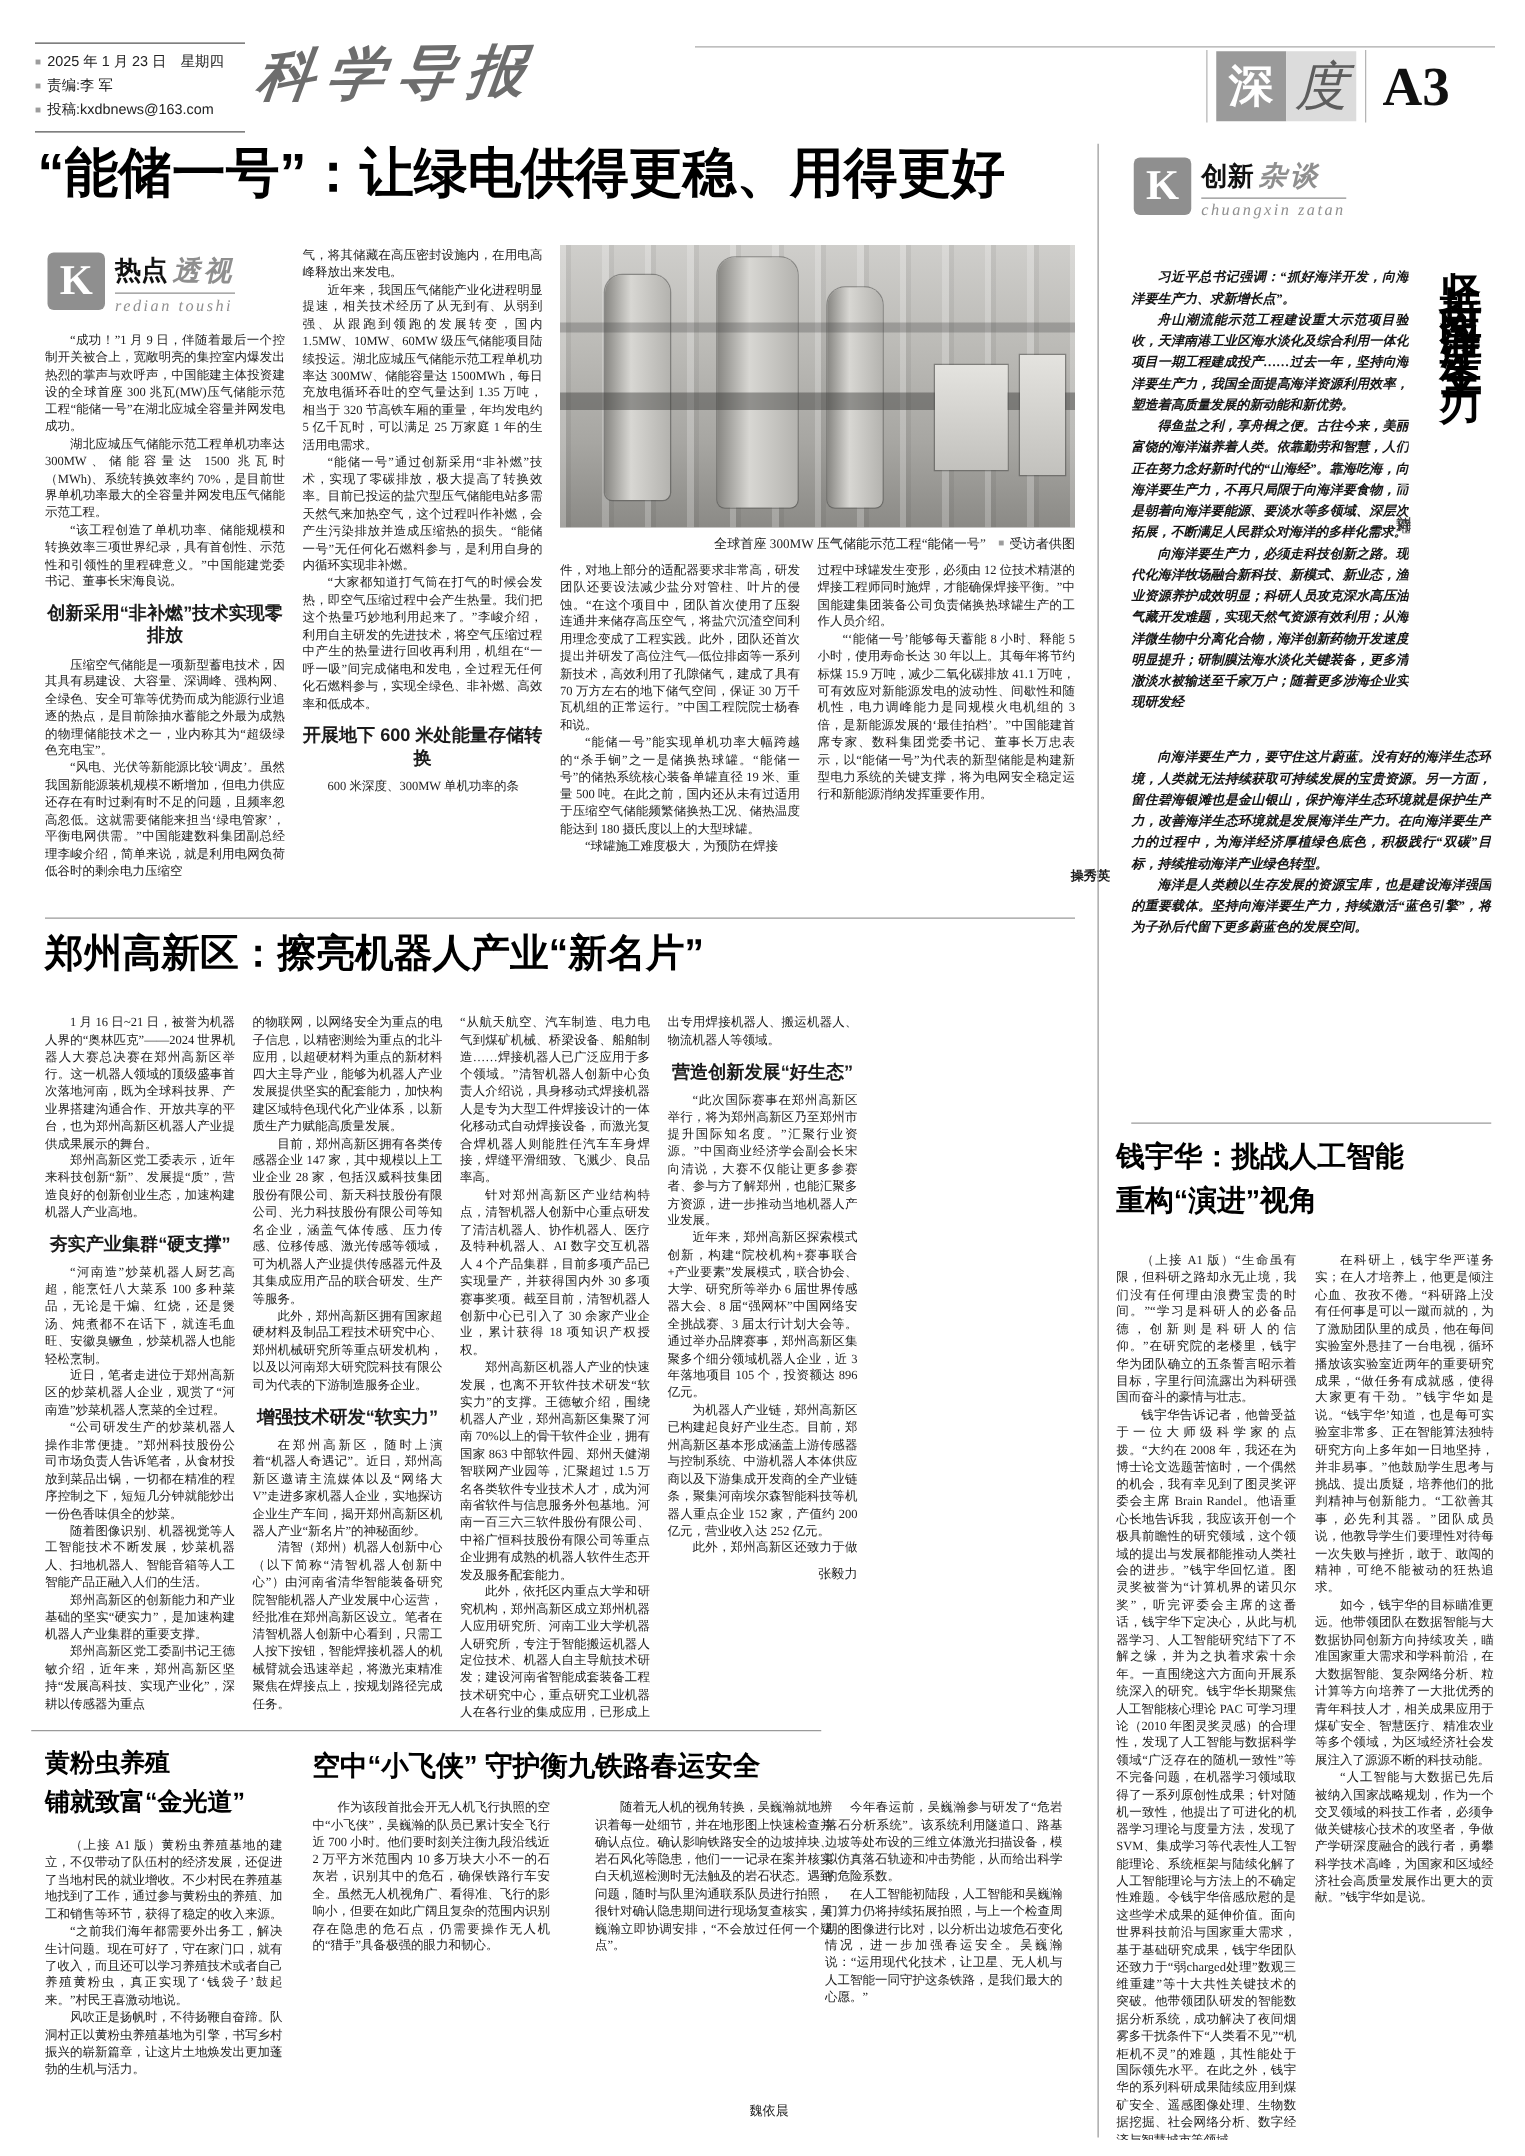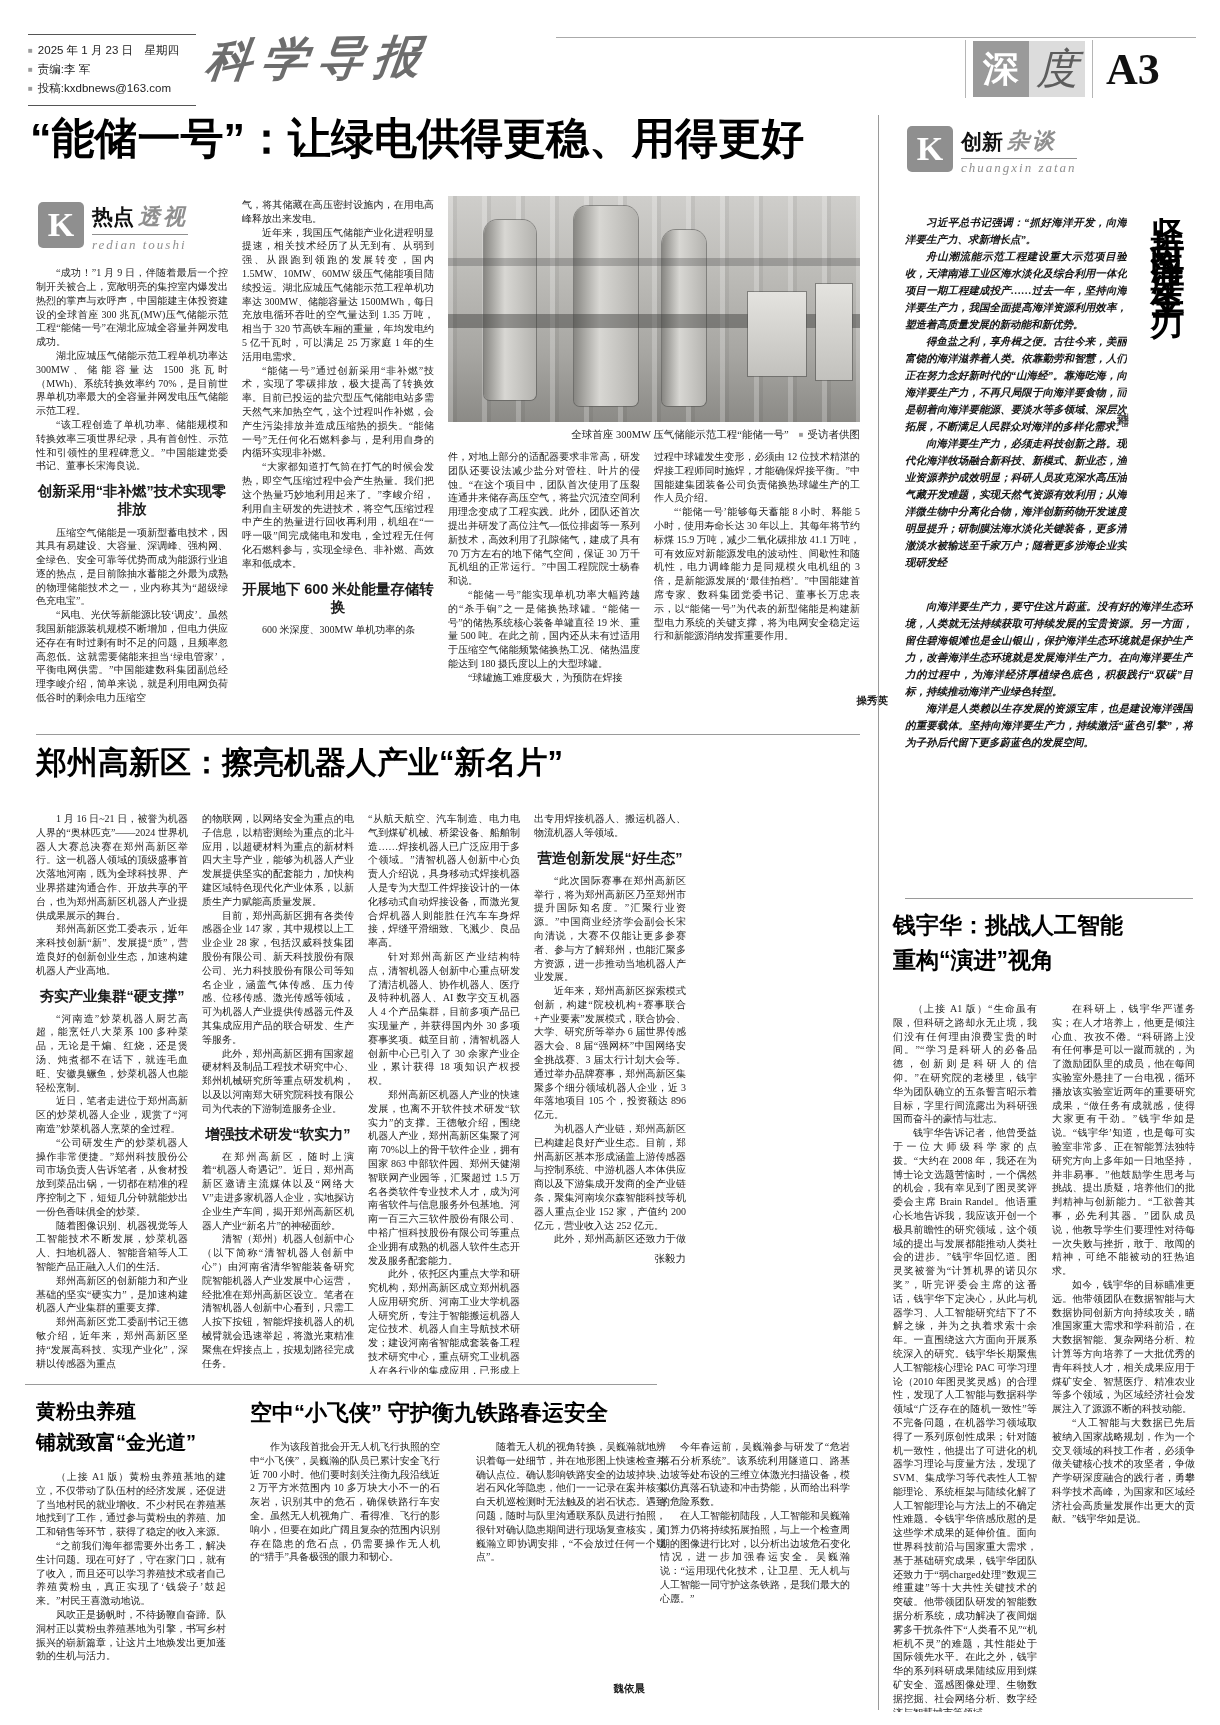--- a/index.html
+++ b/index.html
@@ -38,21 +38,21 @@
   .para.sub{font-family:"Liberation Sans",sans-serif;font-weight:900;font-size:14.5px;text-indent:0;
             text-align:center;margin:9px 0 7px 0;line-height:1.25;}
   .byline{position:absolute;font-size:10.5px;text-align:right;color:#1c1c1c;}
 
   
   .badge{display:flex;align-items:flex-start;gap:8px;margin:4px 0 12px 2px;}
   .badge .kbox{width:46px;height:46px;background:#8f8f8f;border-radius:5px;color:#fff;
                font-family:"Liberation Serif",serif;font-weight:bold;font-size:34px;display:flex;
                align-items:center;justify-content:center;flex:0 0 auto;}
   .badge .brt{display:flex;flex-direction:column;}
-  .badge .brow{display:flex;align-items:flex-end;gap:4px;border-bottom:1px solid #8f8f8f;padding-bottom:2px;}
+  .badge .brow{display:flex;align-items:center;gap:4px;border-bottom:1px solid #8f8f8f;padding-bottom:2px;}
   .badge .bzh{font-family:"Liberation Sans",sans-serif;font-weight:900;font-size:21px;color:#111;}
   .badge .bscript{font-family:"Liberation Serif",serif;font-style:italic;font-weight:bold;font-size:22px;color:#8f8f8f;letter-spacing:3px;}
   .badge .bpy{font-family:"Liberation Serif",serif;font-style:italic;font-size:13px;color:#8f8f8f;letter-spacing:2px;padding-top:1px;}
 
   
   .photo{position:absolute;left:448px;top:196px;width:412px;height:226px;overflow:hidden;
          background:linear-gradient(180deg,#cfcecb 0%,#bcbbb7 35%,#a7a6a2 70%,#8b8a86 100%);}
   .photo .pipes{position:absolute;inset:0;
      background:repeating-linear-gradient(90deg,rgba(255,255,255,.22) 0 5px,rgba(0,0,0,.06) 5px 9px,transparent 9px 34px);}
   .photo .walk{position:absolute;left:0;right:0;top:118px;height:14px;background:rgba(60,60,58,.45);}
@@ -226,21 +226,21 @@
   <div class="col" style="left:250px;top:1440px;width:190px;height:270px;">
     <div>
         <p class="para">作为该段首批会开无人机飞行执照的空中“小飞侠”，吴巍瀚的队员已累计安全飞行近 700 小时。他们要时刻关注衡九段沿线近 2 万平方米范围内 10 多万块大小不一的石灰岩，识别其中的危石，确保铁路行车安全。虽然无人机视角广、看得准、飞行的影响小，但要在如此广阔且复杂的范围内识别存在隐患的危石点，仍需要操作无人机的“猎手”具备极强的眼力和韧心。</p>
       </div>
   </div>
   <div class="col" style="left:476px;top:1440px;width:190px;height:238px;">
     <div>
         <p class="para">随着无人机的视角转换，吴巍瀚就地辨识着每一处细节，并在地形图上快速检查并确认点位。确认影响铁路安全的边坡掉块、岩石风化等隐患，他们一一记录在案并核实白天机巡检测时无法触及的岩石状态。遇到问题，随时与队里沟通联系队员进行拍照，很针对确认隐患期间进行现场复查核实，吴巍瀚立即协调安排，“不会放过任何一个疑点”。</p>
       </div>
   </div>
-  <div class="byline" style="left:505px;top:1682px;width:140px;font-weight:bold;">魏依晨</div>
+  <div class="byline" style="left:491px;top:1682px;width:140px;">魏依晨</div>
   <div class="col" style="left:660px;top:1440px;width:190px;height:270px;">
     <div>
         <p class="para">今年春运前，吴巍瀚参与研发了“危岩落石分析系统”。该系统利用隧道口、路基边坡等处布设的三维立体激光扫描设备，模拟仿真落石轨迹和冲击势能，从而给出科学的危险系数。</p>
         <p class="para">在人工智能初陆段，人工智能和吴巍瀚们算力仍将持续拓展拍照，与上一个检查周期的图像进行比对，以分析出边坡危石变化情况，进一步加强春运安全。吴巍瀚说：“运用现代化技术，让卫星、无人机与人工智能一同守护这条铁路，是我们最大的心愿。”</p>
       </div>
   </div>
 
   <div class="vline" style="left:878px;top:115px;height:1595px;"></div>
 
   <div class="abs" style="left:905px;top:122px;">

